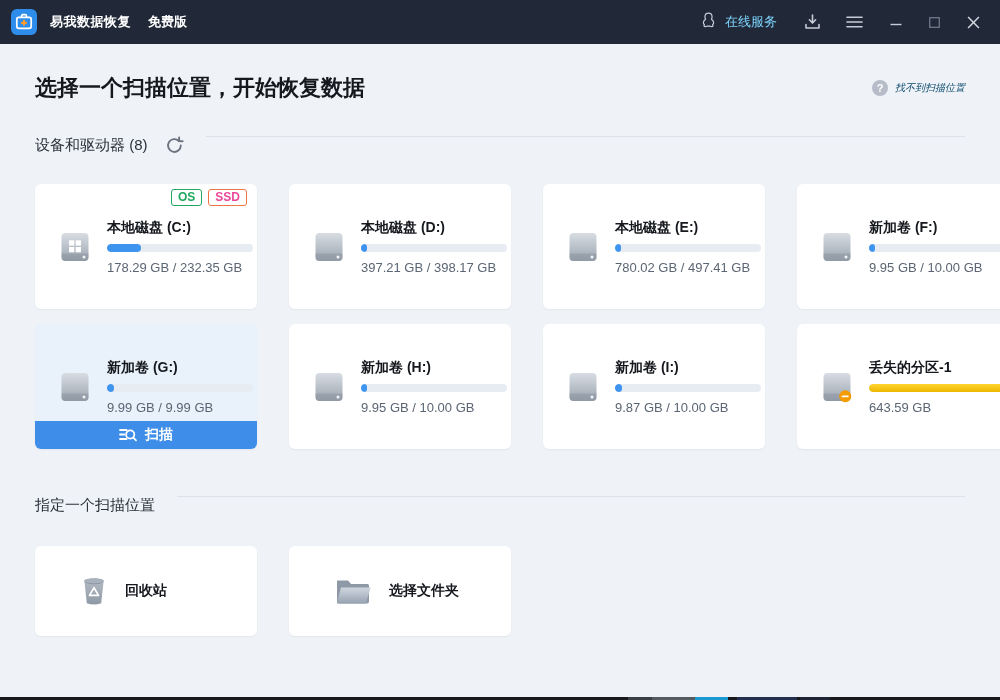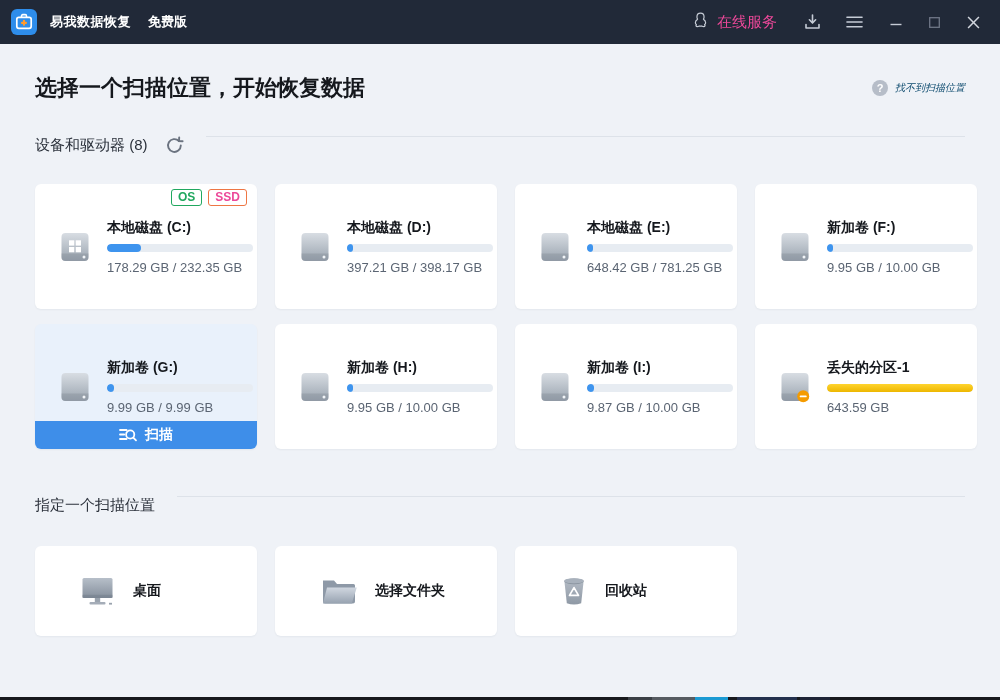--- a/index.html
+++ b/index.html
@@ -11,21 +11,21 @@
   
   .titlebar{
     height:44px; background:#212938; display:flex; align-items:center;
     padding-left:11px;
   }
   .logo-wrap{ width:26px; height:26px; margin-right:13px; display:flex; }
   .app-name{ color:#fff; font-size:13px; font-weight:bold; letter-spacing:.5px; }
   .edition{ color:#fff; font-size:13px; font-weight:bold; margin-left:17px; }
   .tb-right{ margin-left:auto; display:flex; align-items:center; padding-right:12px; }
   .online-service{ display:flex; align-items:center; gap:7px; cursor:pointer; margin-right:26px; }
-  .online-service span{ color:#ec4899; font-size:15px; }
+  .online-service span{ color:#7dd3fc; font-size:13px; }
   .upgrade-btn{
     display:flex; align-items:center; justify-content:center; gap:9px;
     width:112px; height:27px; border:none; border-radius:14px; cursor:pointer;
     background:linear-gradient(180deg,#ffa43d 0%,#f57f17 100%);
     color:#fff; font-size:13px; font-weight:bold; margin-right:30px;
     font-family:inherit;
   }
   .tb-icon-btn{ background:none; border:none; cursor:pointer; display:flex; align-items:center; justify-content:center; padding:0; }
   .dl-btn{ margin-right:24px; }
   .menu-btn{ margin-right:27px; }
@@ -41,21 +41,21 @@
     width:16px; height:16px; border-radius:50%; background:#b6bdc8; color:#fff;
     font-size:11px; font-weight:bold; display:flex; align-items:center; justify-content:center;
   }
   .help-label{ font-size:10px; color:#0c4a6e;font-style:italic; }
   .section-row{ display:flex; align-items:flex-start; margin-top:33px; }
   .section-row.locations-row{ margin-top:47px; }
   .section-title{ font-size:15px; color:#2b313b; white-space:nowrap; }
   .refresh-btn{ margin-left:17px; background:none; border:none; cursor:pointer; display:flex; padding:0; }
   .rule{ flex:1; height:1px; background:#dde2e9; margin-left:22px; }
   
-  .grid{ display:grid; grid-template-columns:repeat(4,222px); gap:15px 18px; margin-top:29px; }
+  .grid{ display:grid; grid-template-columns:repeat(4,222px); gap:15px 32px; margin-top:29px; }
   .grid.loc-grid{ margin-top:31px; }
   .card{
     background:#fff; border-radius:6px; position:relative; cursor:pointer;
     box-shadow:0 1px 2px rgba(25,35,55,.05);
   }
   .drive-card{ height:125px; }
   .drive-card.hovered{ background:#e9f1fb; }
   .badges{ position:absolute; top:5px; right:10px; display:flex; gap:6px; }
   .badge{
     background:#fff; border:1px solid; border-radius:3px;
@@ -243,21 +243,21 @@
     <rect x="1.5" y="2" width="27" height="28" rx="4" fill="url(#gradDrive)"></rect>
     <path d="M1.5 22.5 h27 v3.5 a4 4 0 0 1 -4 4 h-19 a4 4 0 0 1 -4 -4 z" fill="#7d8793" opacity=".35"></path>
     <circle cx="24" cy="26" r="1.5" fill="#f2f5f8"></circle>
             </svg>
           </div>
       <div class="drive-info">
         <div class="drive-name">本地磁盘 (E:)</div>
         <div class="drive-bar">
           <div class="bar-fill" style="width: 4%;"></div>
         </div>
-        <div class="drive-size">648.42 GB / 781.25 GB</div>
+        <div class="drive-size">780.02 GB / 497.41 GB</div>
       </div>
     </div>
 
   </div>
       <div class="card drive-card">
     <div class="badges"></div>
     <div class="drive-body">
       <div class="drive-icon">
             <svg width="30" height="32" viewBox="0 0 30 32">
     <rect x="1.5" y="2" width="27" height="28" rx="4" fill="url(#gradDrive)"></rect>
@@ -371,49 +371,37 @@
     </div>
 
   <div class="section-row locations-row">
     <span class="section-title">指定一个扫描位置</span>
     <div class="rule"></div>
   </div>
 
   <div class="grid loc-grid" id="locations-grid">
       <div class="card loc-card">
     <div class="loc-icon">
-          <svg width="36" height="32" viewBox="0 0 36 32">
-    <rect x="2.5" y="3" width="30" height="20" rx="1.5" fill="url(#gradScreen)"></rect>
-    <rect x="2.5" y="19.8" width="30" height="3.2" fill="#6f7a87" opacity=".45"></rect>
-    <rect x="14.8" y="23" width="5.4" height="4" fill="#9aa3ae"></rect>
-    <rect x="9.5" y="27" width="16" height="2.6" rx="1" fill="#a5adb8"></rect>
-    <rect x="29" y="27.8" width="3" height="1.8" fill="#9aa3ae"></rect>
+          <svg width="28" height="32" viewBox="0 0 28 32">
+    <path d="M4.5 7 L6.8 28.2 Q14 30.6 21.2 28.2 L23.5 7 Z" fill="url(#gradCan)"></path>
+    <ellipse cx="14" cy="6.3" rx="9.8" ry="2.9" fill="#848e9a"></ellipse>
+    <ellipse cx="14" cy="5.9" rx="9.8" ry="2.7" fill="#a8b1bc"></ellipse>
+    <path d="M14 12.6 L18.5 20.4 L9.5 20.4 Z" fill="none" stroke="#fff" stroke-width="1.7" stroke-linejoin="round"></path>
           </svg>
         </div>
-    <div class="loc-label">桌面</div>
+    <div class="loc-label">回收站</div>
   </div>
       <div class="card loc-card">
     <div class="loc-icon">
           <svg width="38" height="32" viewBox="0 0 38 32">
     <path d="M3 5.5 h11 l3 3.5 h16.5 a1.5 1.5 0 0 1 1.5 1.5 v16 a2 2 0 0 1 -2 2 h-28 a2 2 0 0 1 -2 -2 Z" fill="#8e99a7"></path>
     <path d="M7 12.5 L36.8 12.5 L31.8 28.5 L3 28.5 Z" fill="url(#gradFolder)"></path>
           </svg>
         </div>
     <div class="loc-label">选择文件夹</div>
-  </div>
-      <div class="card loc-card">
-    <div class="loc-icon">
-          <svg width="28" height="32" viewBox="0 0 28 32">
-    <path d="M4.5 7 L6.8 28.2 Q14 30.6 21.2 28.2 L23.5 7 Z" fill="url(#gradCan)"></path>
-    <ellipse cx="14" cy="6.3" rx="9.8" ry="2.9" fill="#848e9a"></ellipse>
-    <ellipse cx="14" cy="5.9" rx="9.8" ry="2.7" fill="#a8b1bc"></ellipse>
-    <path d="M14 12.6 L18.5 20.4 L9.5 20.4 Z" fill="none" stroke="#fff" stroke-width="1.7" stroke-linejoin="round"></path>
-          </svg>
-        </div>
-    <div class="loc-label">回收站</div>
   </div>
     </div>
 </div>
 
 <div class="taskbar-sliver">
   <i style="left:628px;width:24px;background:#3a3f45"></i>
   <i style="left:652px;width:43px;background:#565b61"></i>
   <i style="left:695px;width:33px;background:#1a9ad3"></i>
   <i style="left:737px;width:60px;background:#23304d"></i>
   <i style="left:800px;width:30px;background:#1d2436"></i>

